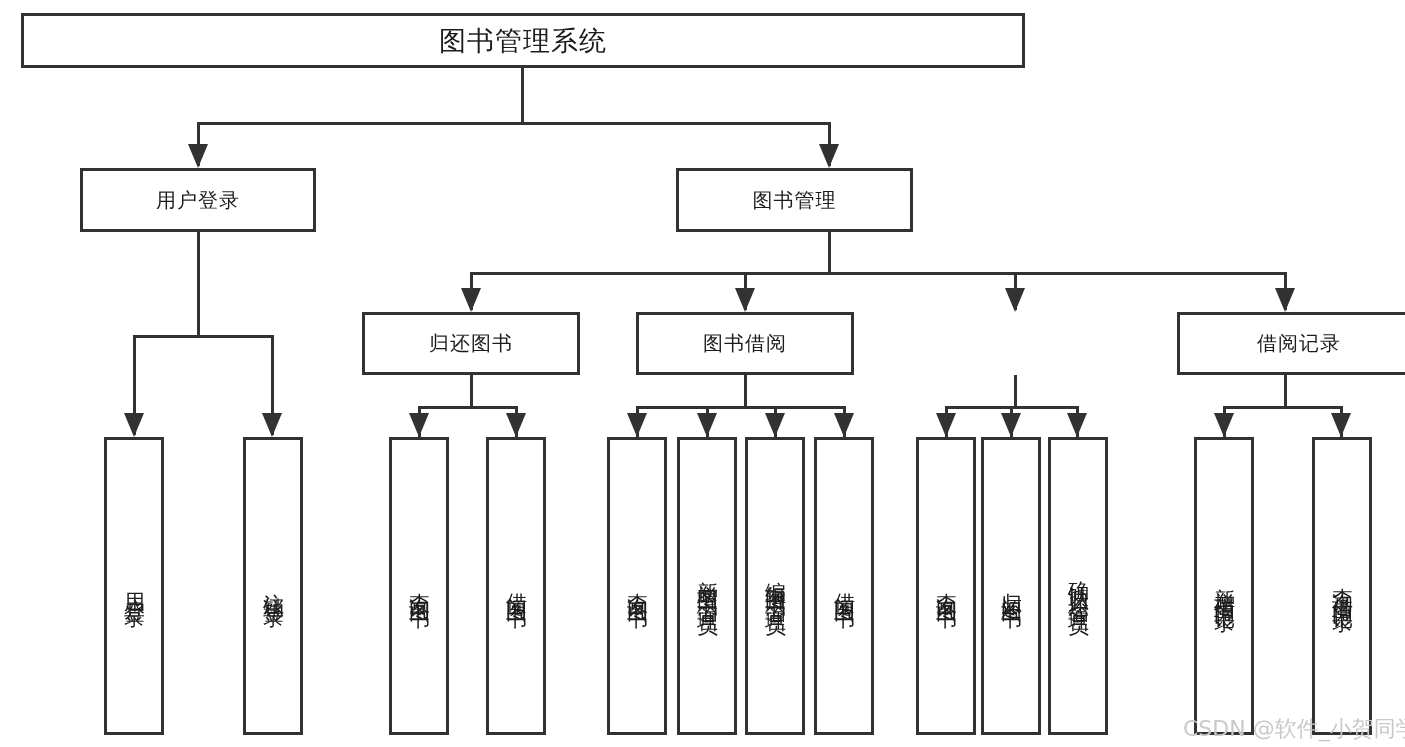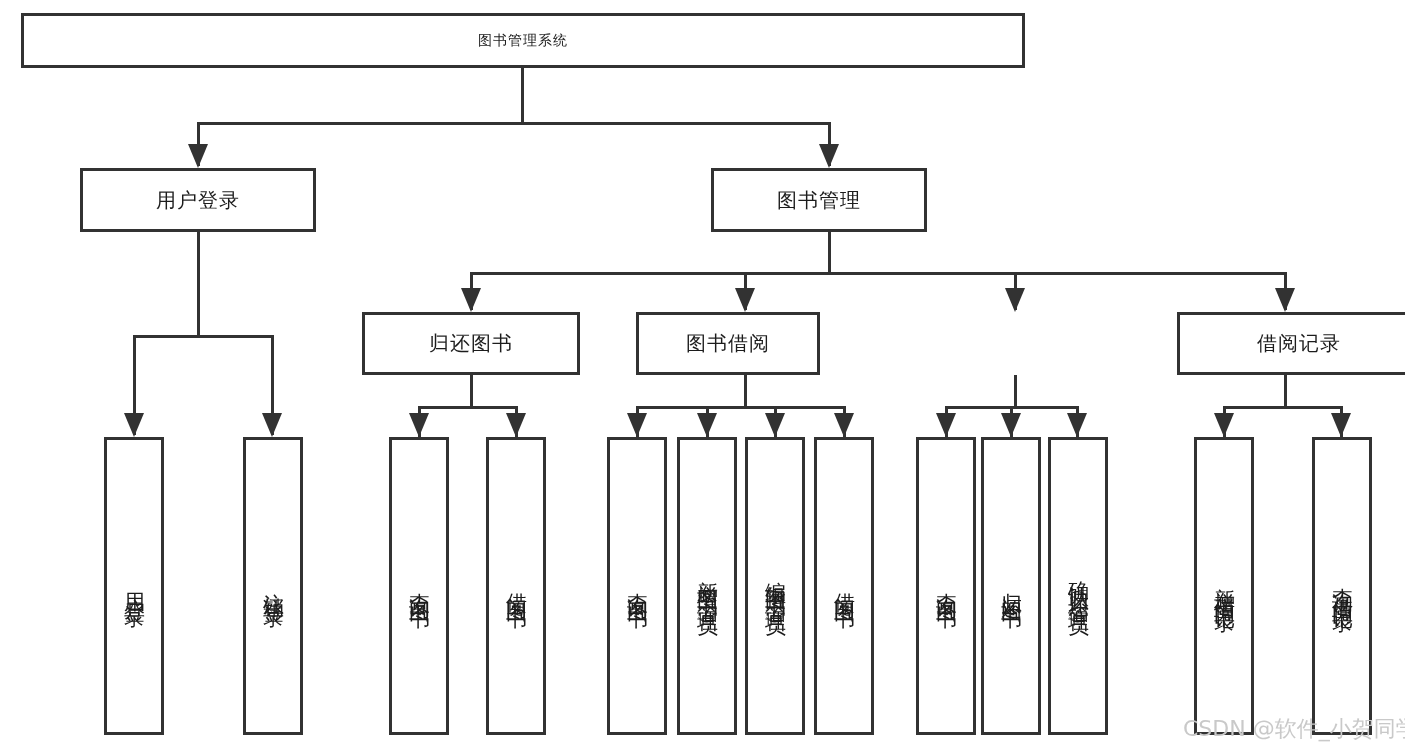--- a/index.html
+++ b/index.html
@@ -30,21 +30,21 @@
   .box {
     position: absolute;
     box-sizing: border-box;
     border: 3px solid var(--line);
     background: var(--background);
     display: flex;
     align-items: center;
     justify-content: center;
     text-align: center;
   }
-  .box.root span { font-size: 14px; letter-spacing: 1px; }
+  .box.root span { font-size: 27px; letter-spacing: 1px; }
   .box.h span { font-size: 20px; letter-spacing: 1px; }
   .box.leaf span {
     writing-mode: vertical-rl;
     text-orientation: mixed;
     font-size: 21px;
     letter-spacing: 5px;
     line-height: 1;
   }
   #watermark {
     position: absolute;
@@ -120,28 +120,28 @@
   <div class="arrow" style="left:1214px;top:413px"></div>
   <div class="arrow" style="left:1331px;top:413px"></div>
 
   <div class="box root" style="left:21px;top:13px;width:1004px;height:55px">
     <span>图书管理系统</span>
   </div>
 
   <div class="box h" style="left:80px;top:168px;width:236px;height:64px">
     <span>用户登录</span>
   </div>
-  <div class="box h" style="left:711px;top:168px;width:216px;height:64px">
+  <div class="box h" style="left:676px;top:168px;width:237px;height:64px">
     <span>图书管理</span>
   </div>
 
   <div class="box h" style="left:362px;top:312px;width:218px;height:63px">
     <span>归还图书</span>
   </div>
-  <div class="box h" style="left:636px;top:312px;width:184px;height:63px">
+  <div class="box h" style="left:636px;top:312px;width:218px;height:63px">
     <span>图书借阅</span>
   </div>
   <div class="box h" style="left:1177px;top:312px;width:244px;height:63px">
     <span>借阅记录</span>
   </div>
 
   <div class="box leaf" style="left:104px;top:437px;width:60px;height:298px">
     <span>用户登录</span>
   </div>
   <div class="box leaf" style="left:243px;top:437px;width:60px;height:298px">

